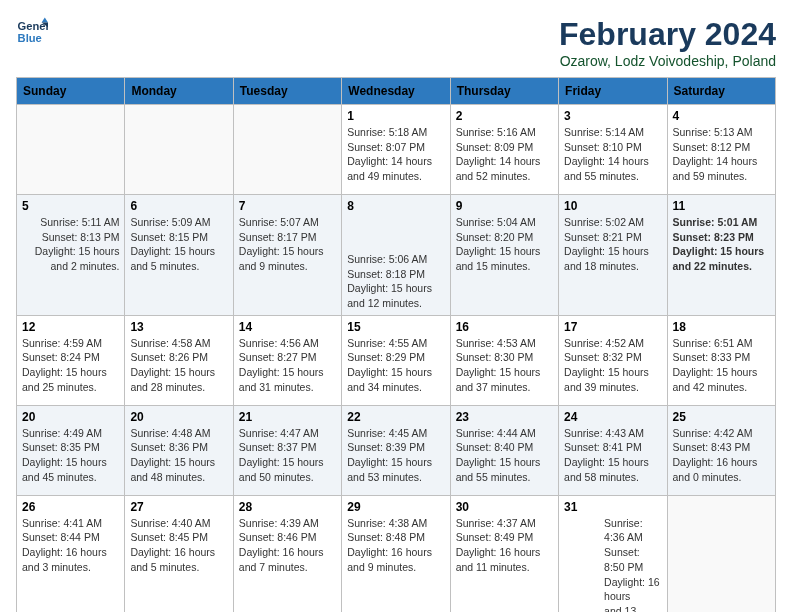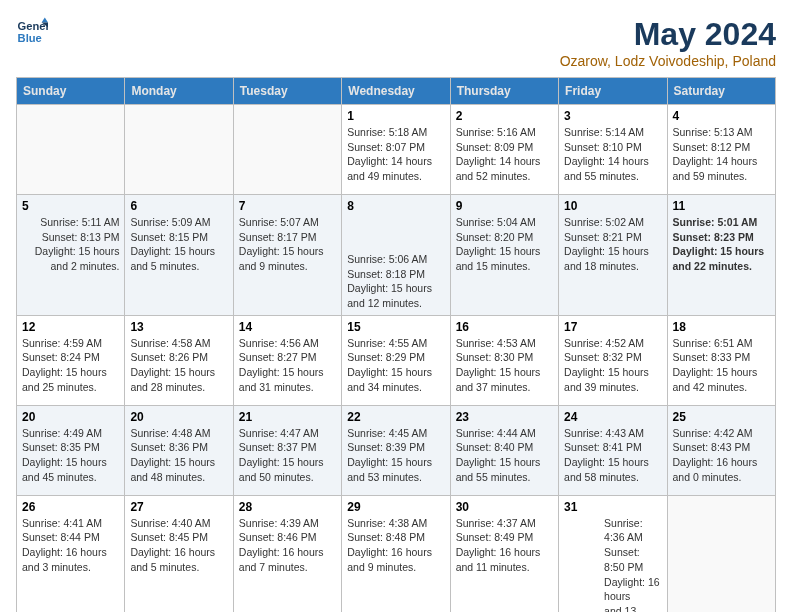--- a/index.html
+++ b/index.html
@@ -28,30 +28,30 @@
     .title-block {
       text-align: right;
     }
     .month-title {
       font-size: 32px;
       font-weight: bold;
       color: #1a3a5c;
     }
     .subtitle {
       font-size: 14px;
-      color: #a16207;
+      color: #14532d;
     }
     table {
       width: 100%;
       border-collapse: collapse;
       font-size: 11px;
     }
     thead tr th {
       background-color: #2e7abf;
-      color: #e5e5e5;
+      color: #000000;
       text-align: left;
       padding: 6px 6px;
       font-size: 12px;
       font-weight: bold;
       border: 1px solid #c0c0c0;
     }
     tbody tr td {
       border: 1px solid #c0c0c0;
       vertical-align: top;
       padding: 4px 5px;
@@ -86,21 +86,21 @@
 <div class="header">
   <div class="logo">
     <svg class="logo-icon" viewBox="0 0 40 40">
       <text x="2" y="18" font-size="14" font-weight="bold" fill="#1a3a5c">General</text>
       <text x="2" y="32" font-size="14" font-weight="bold" fill="#2e7abf">Blue</text>
       <polygon points="32,8 40,8 36,2" fill="#2e7abf"></polygon>
       <polygon points="32,8 40,8 40,14" fill="#1a3a5c"></polygon>
     </svg>
   </div>
   <div class="title-block">
-    <div class="month-title">May 2024</div>
+    <div class="month-title">February 2024</div>
     <div class="subtitle">Ozarow, Lodz Voivodeship, Poland</div>
   </div>
 </div>
 
 <table>
   <thead>
     <tr id="header-row">
     <th>Sunday</th>
         <th>Monday</th>
         <th>Tuesday</th>

